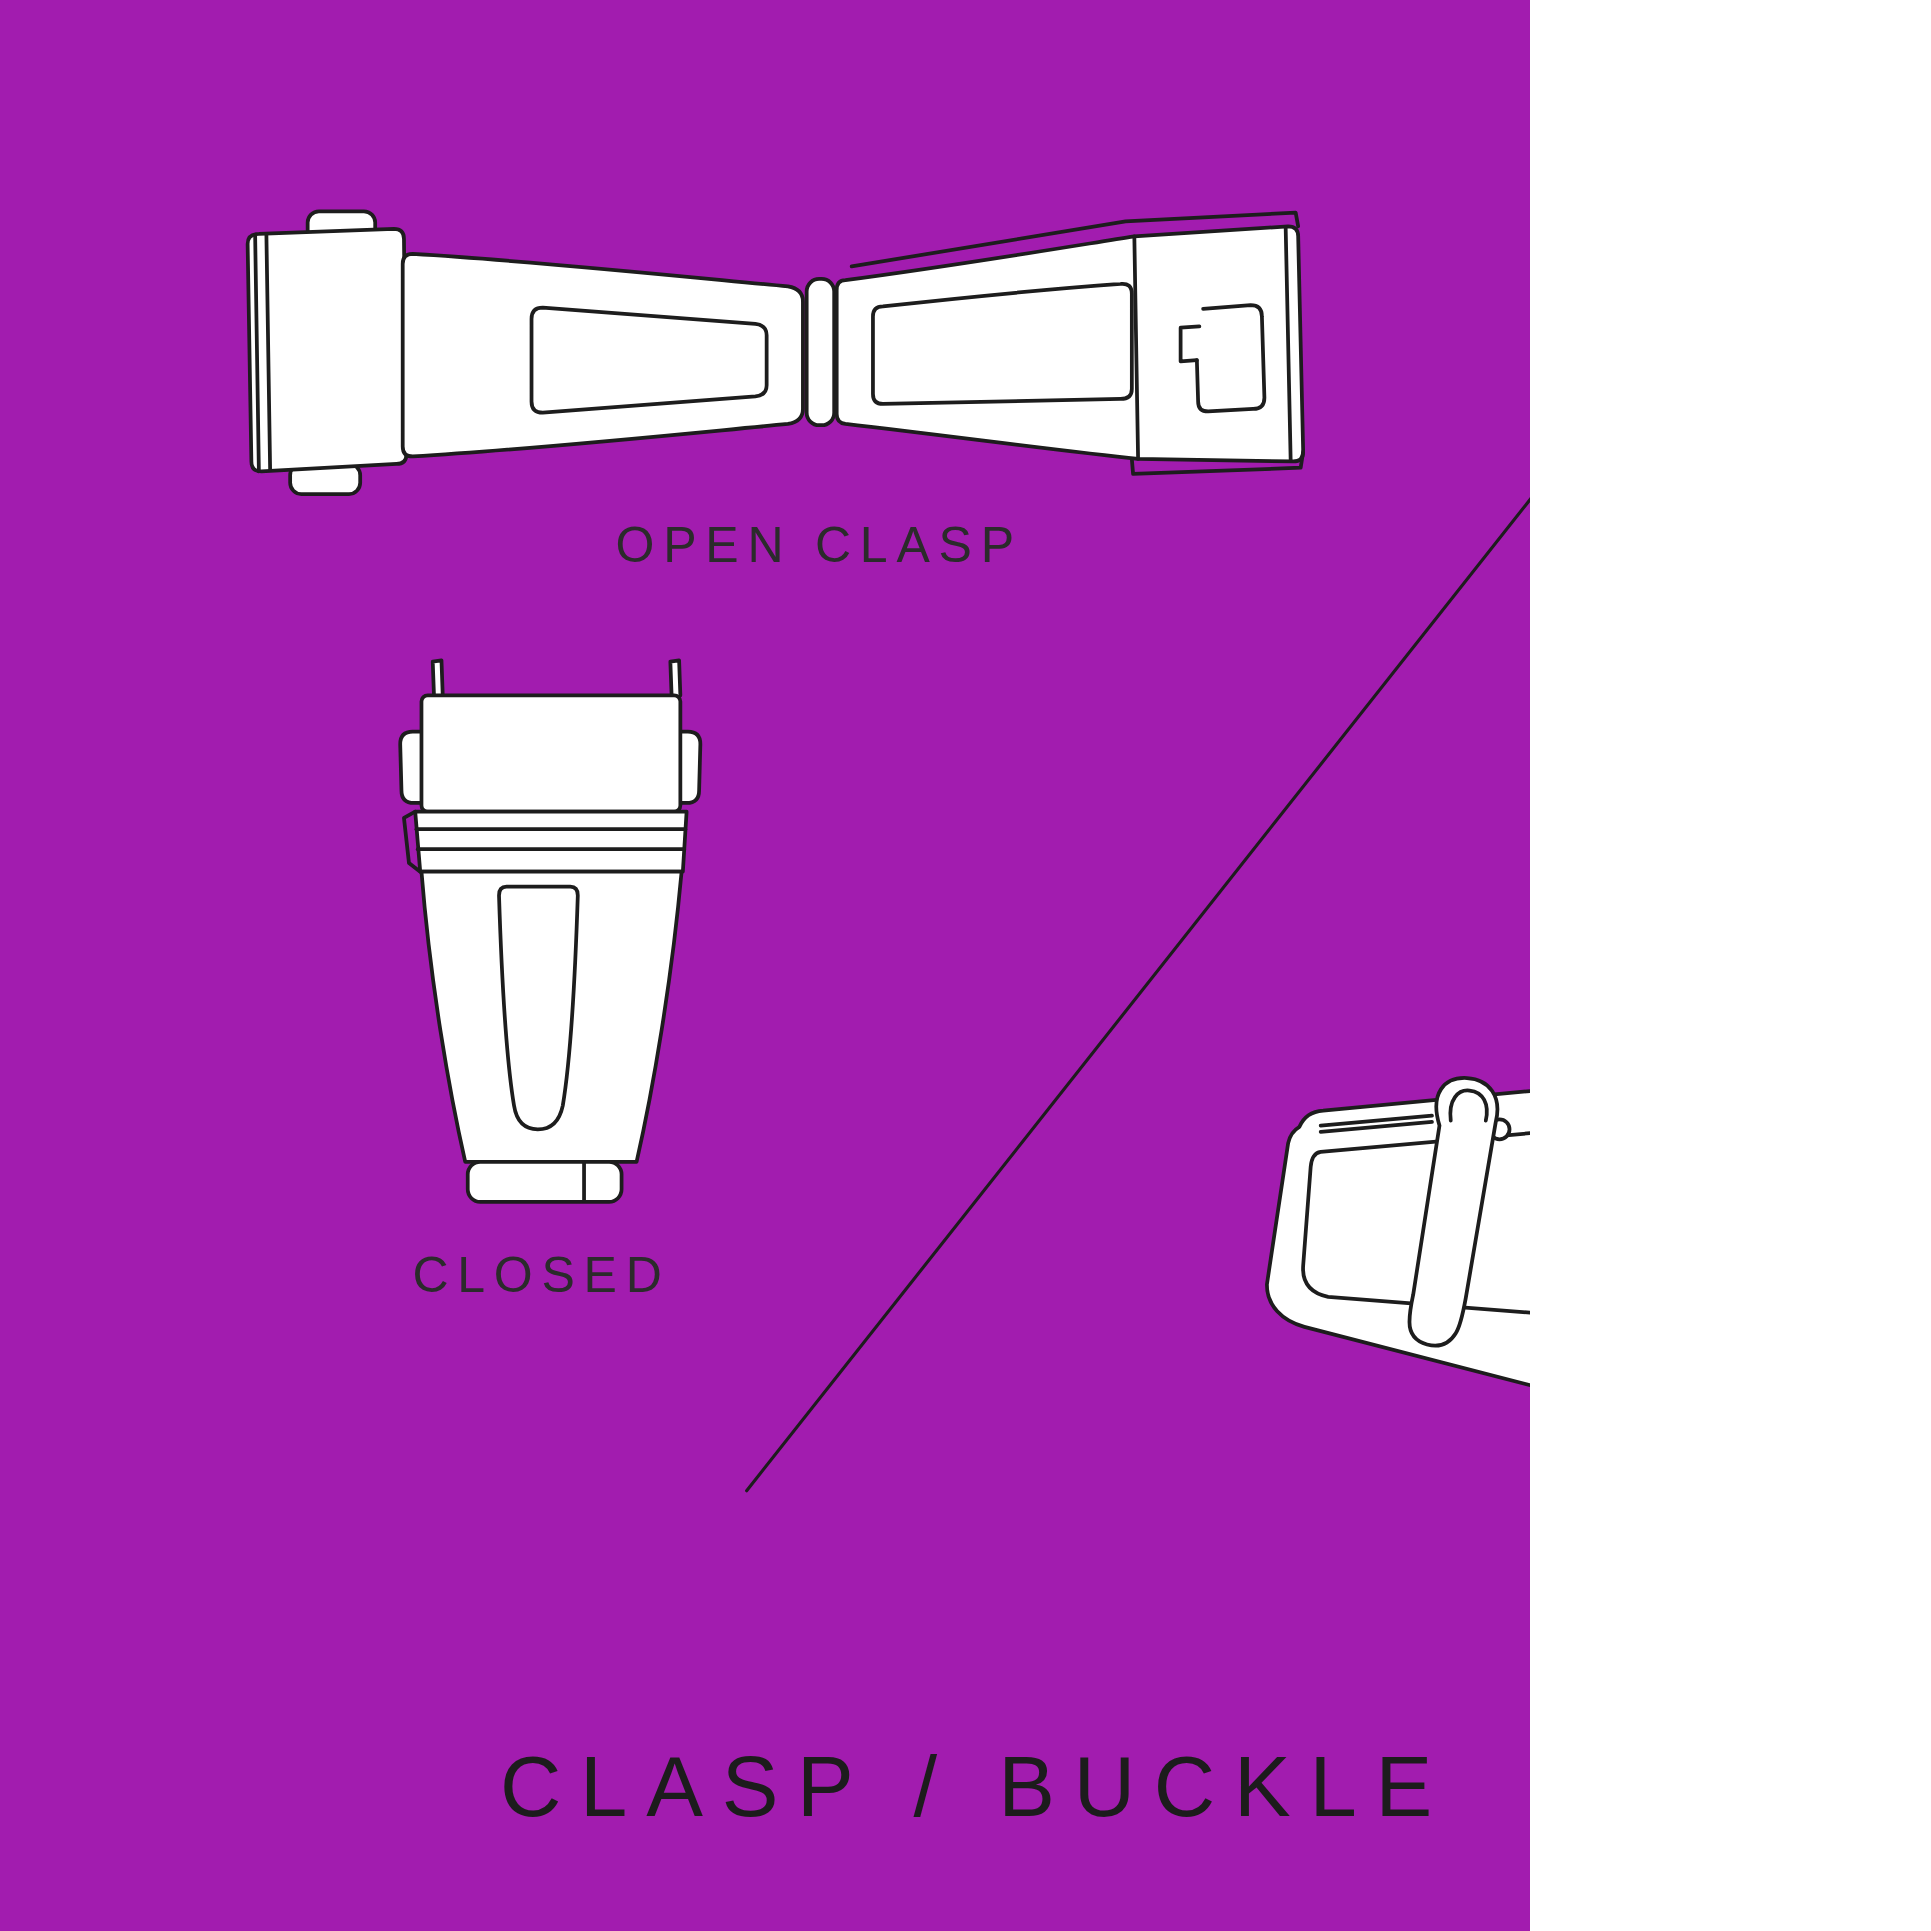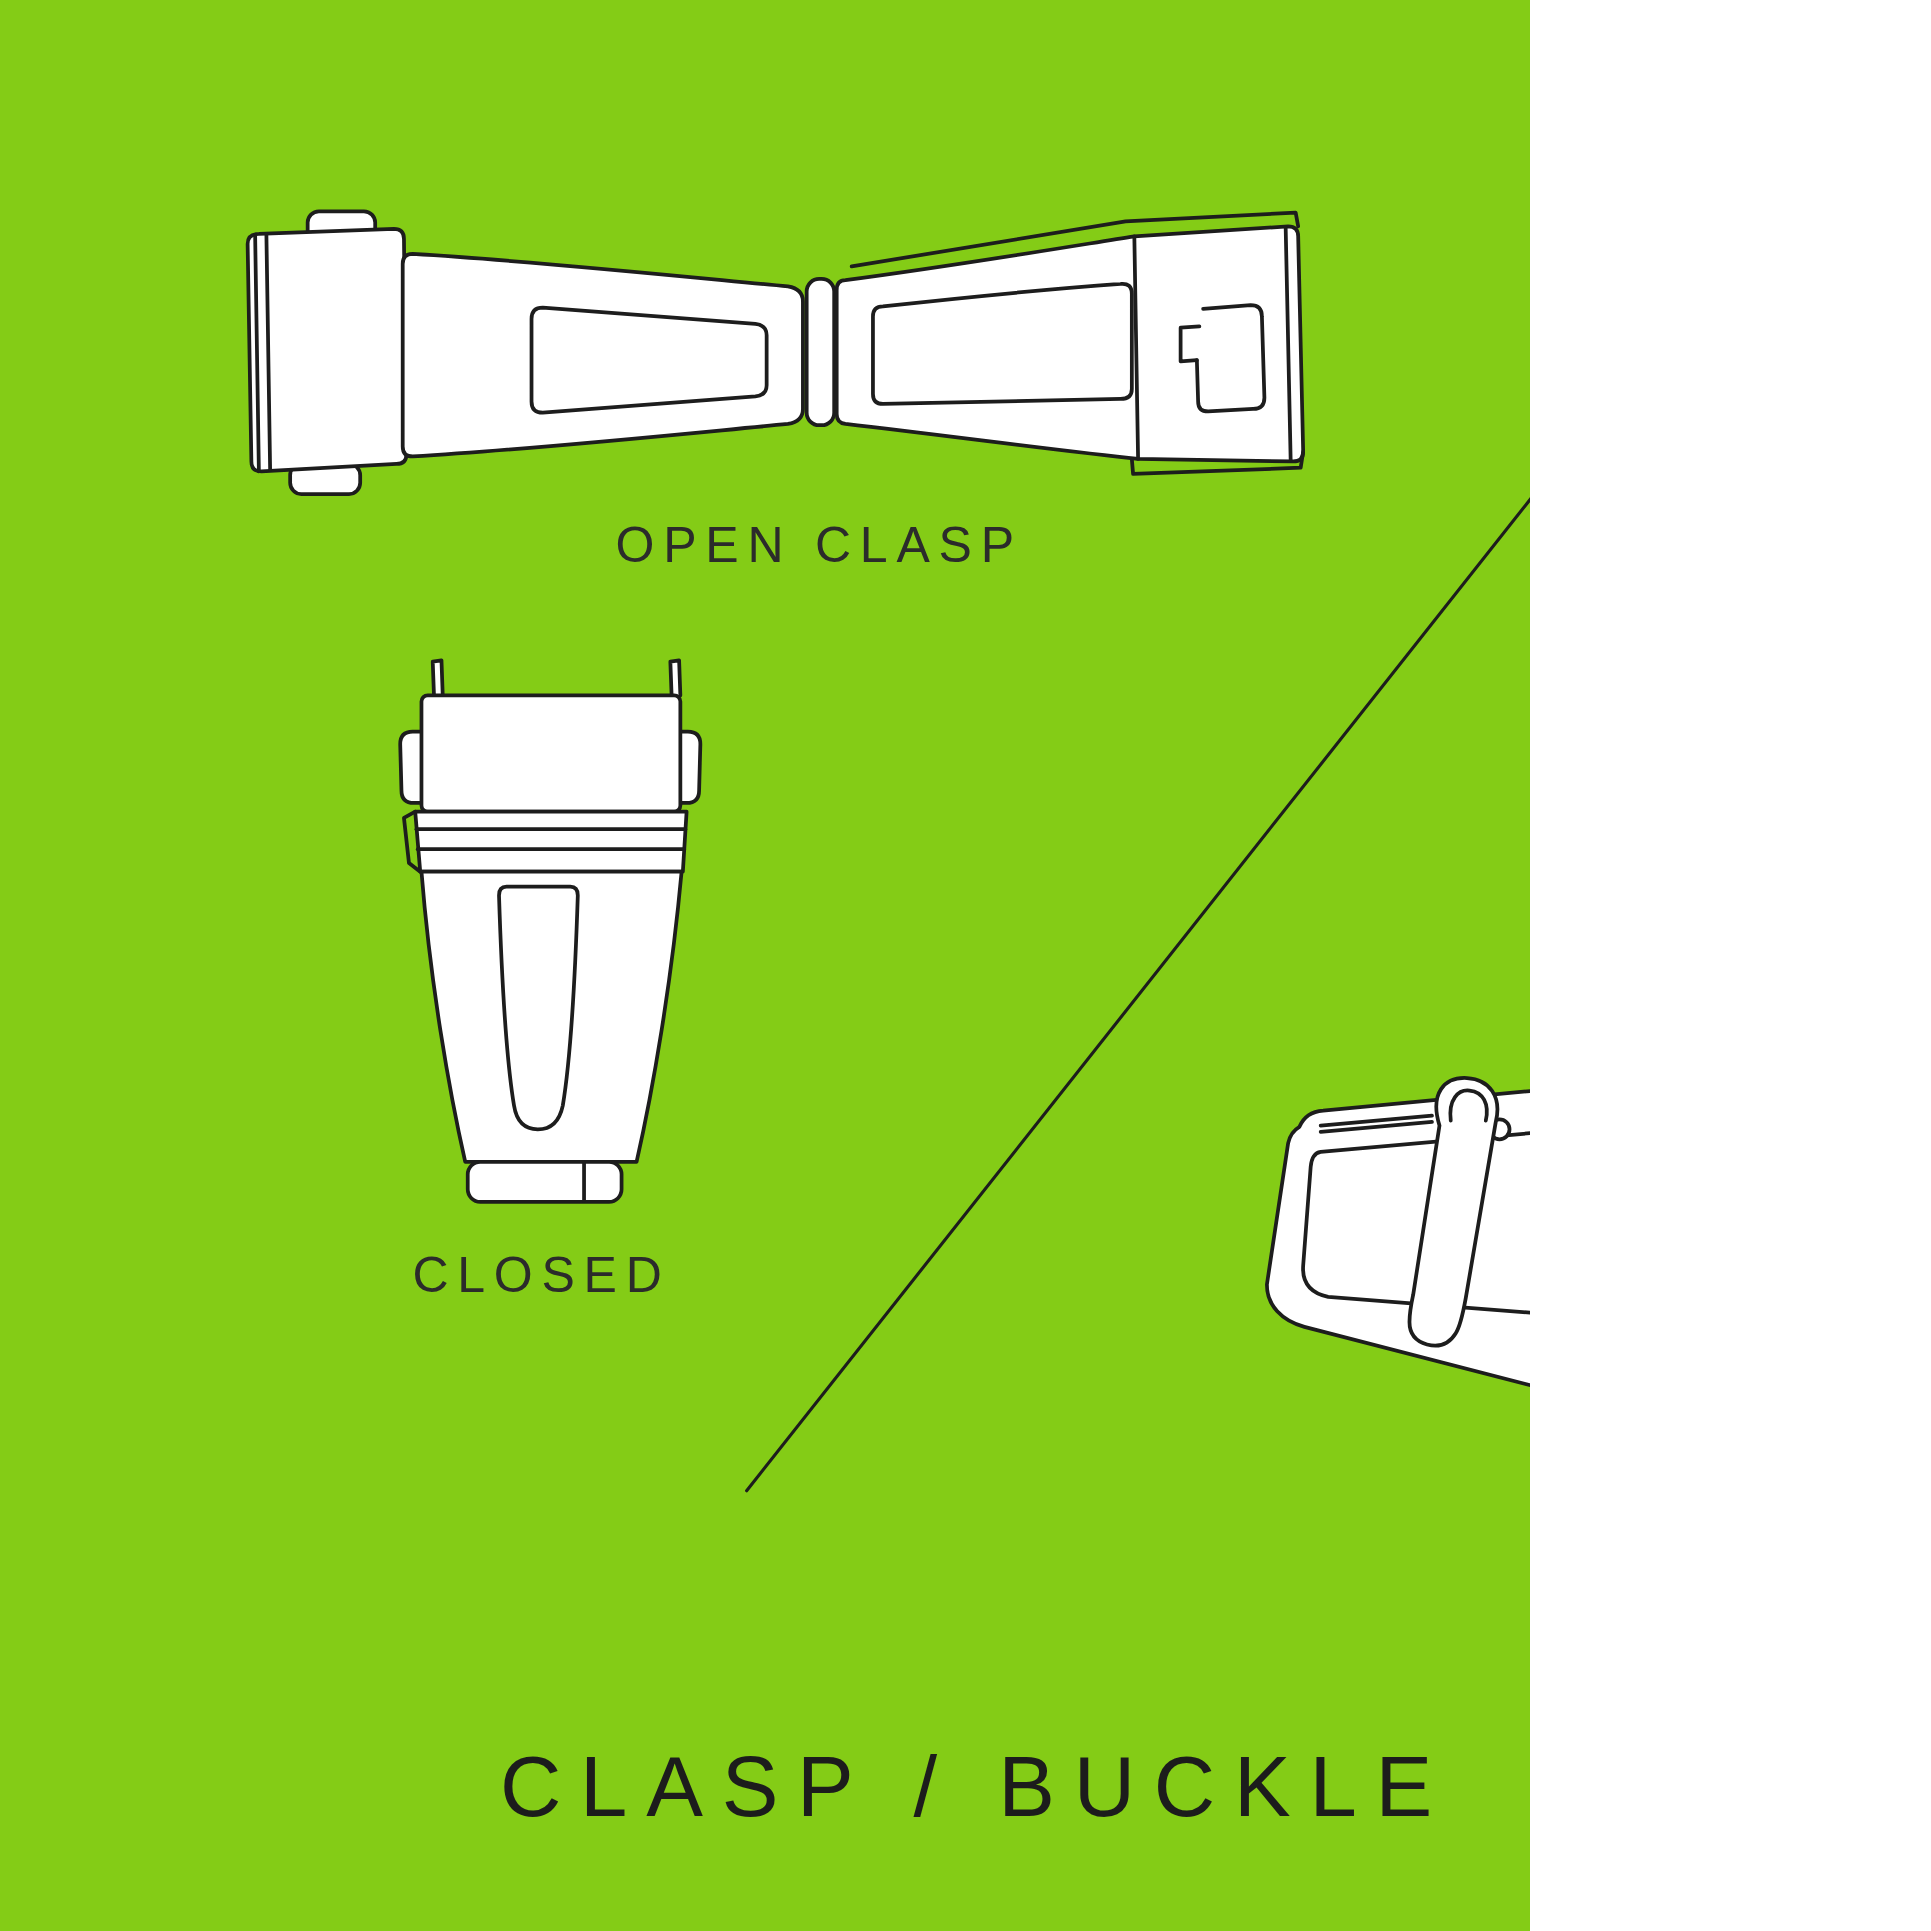--- a/index.html
+++ b/index.html
@@ -1,20 +1,20 @@
 <!DOCTYPE html>
 <html><head>
 <meta charset="utf-8">
 <style>
   html, body { margin: 0; padding: 0; background: #ffffff; }
   .page {
     position: relative;
     width: 1530px;
     height: 1931px;
-    background: #84cc16;
+    background: #a21caf;
     overflow: hidden;
   }
   svg.diagram { display: block; width: 1931px; height: 1931px; }
   .stroke {
     stroke: #1d1d1d;
     stroke-width: 3;
     stroke-linejoin: round;
     stroke-linecap: round;
     fill: none;
   }

